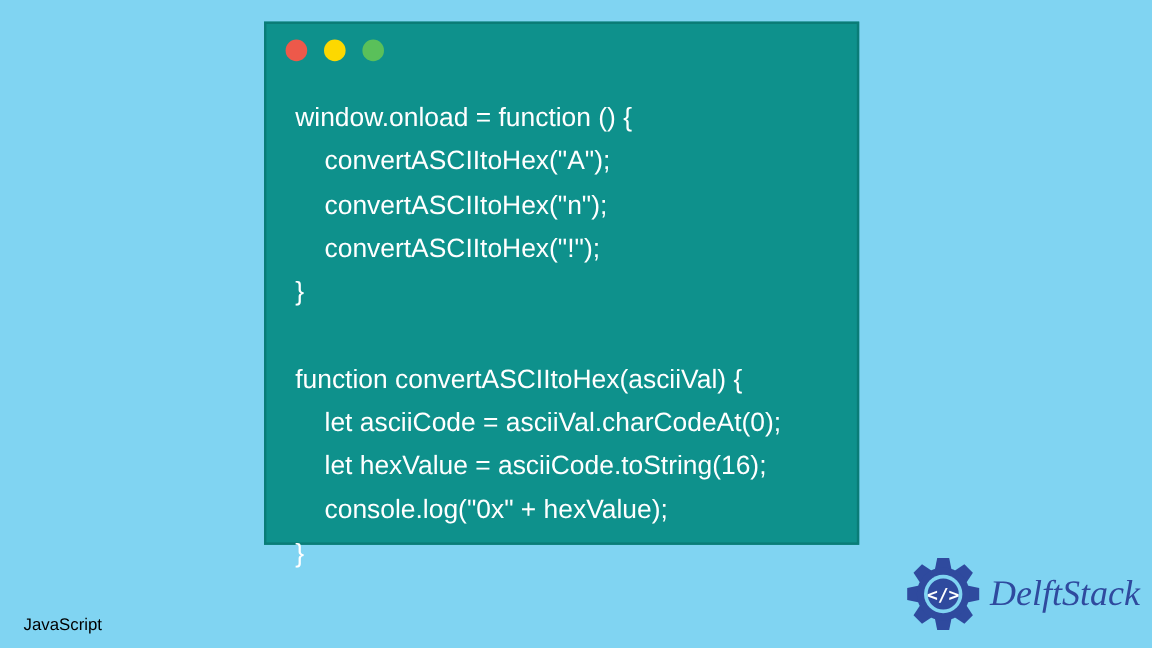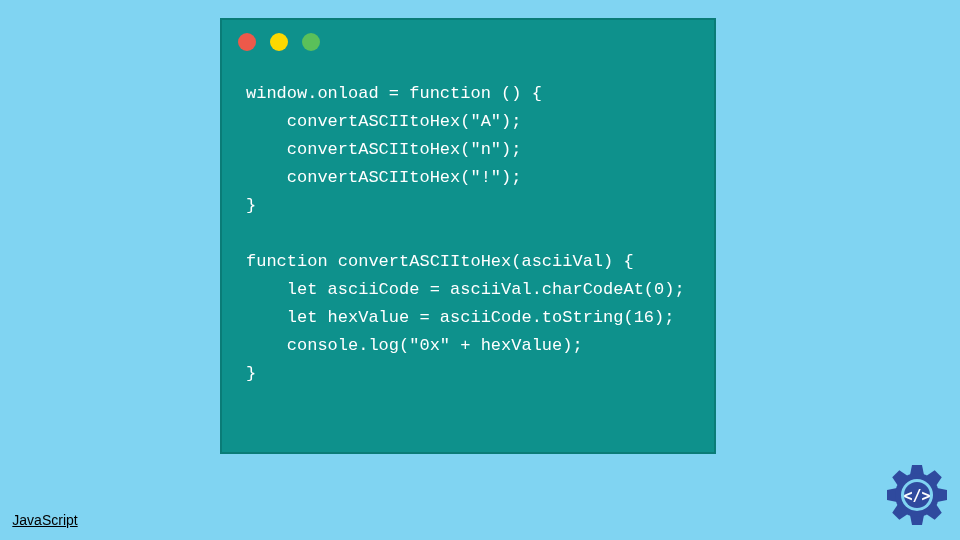--- a/index.html
+++ b/index.html
@@ -31,33 +31,32 @@
     width: 18px;
     height: 18px;
     border-radius: 50%;
   }
   .dot-red { background: #ed594a; }
   .dot-yellow { background: #fdd800; }
   .dot-green { background: #5ac05a; }
   .code-body {
     padding: 16px 24px 0 24px;
     color: #ffffff;
-    font-size: 17px;
+    font-size: 22px;
     line-height: 1.65;
     white-space: pre;
-    font-family: Liberation Mono, monospace;
+    font-family: Liberation Sans, sans-serif;
   }
 
   .js-badge {
     position: absolute;
     left: 5px;
     bottom: 10px;
     width: 80px;
-    text-align: center;
-    text-decoration: underline;
+    text-align: right;
   }
   .js-badge .label {
     font-size: 14px;
     color: #000;
     margin-bottom: 2px;
   }
   .js-shield {
     width: 56px;
     height: 62px;
     margin: 0 auto;
@@ -117,13 +116,14 @@
         <polygon transform="rotate(225)" points="-5,-30 5,-30 7,-20 -7,-20"></polygon>
         <polygon transform="rotate(270)" points="-5,-30 5,-30 7,-20 -7,-20"></polygon>
         <polygon transform="rotate(315)" points="-5,-30 5,-30 7,-20 -7,-20"></polygon>
       </g>
       <circle r="22" fill="#2f4a9e"></circle>
       <circle r="16" fill="#80d4f2"></circle>
       <circle r="13" fill="#2f4a9e"></circle>
       <text x="0" y="6" text-anchor="middle" font-family="monospace" font-weight="bold" font-size="15" fill="#ffffff">&lt;/&gt;</text>
     </g>
   </svg>
+  <div class="delft-text">DelftStack</div>
 </div>
 
 </body></html>

